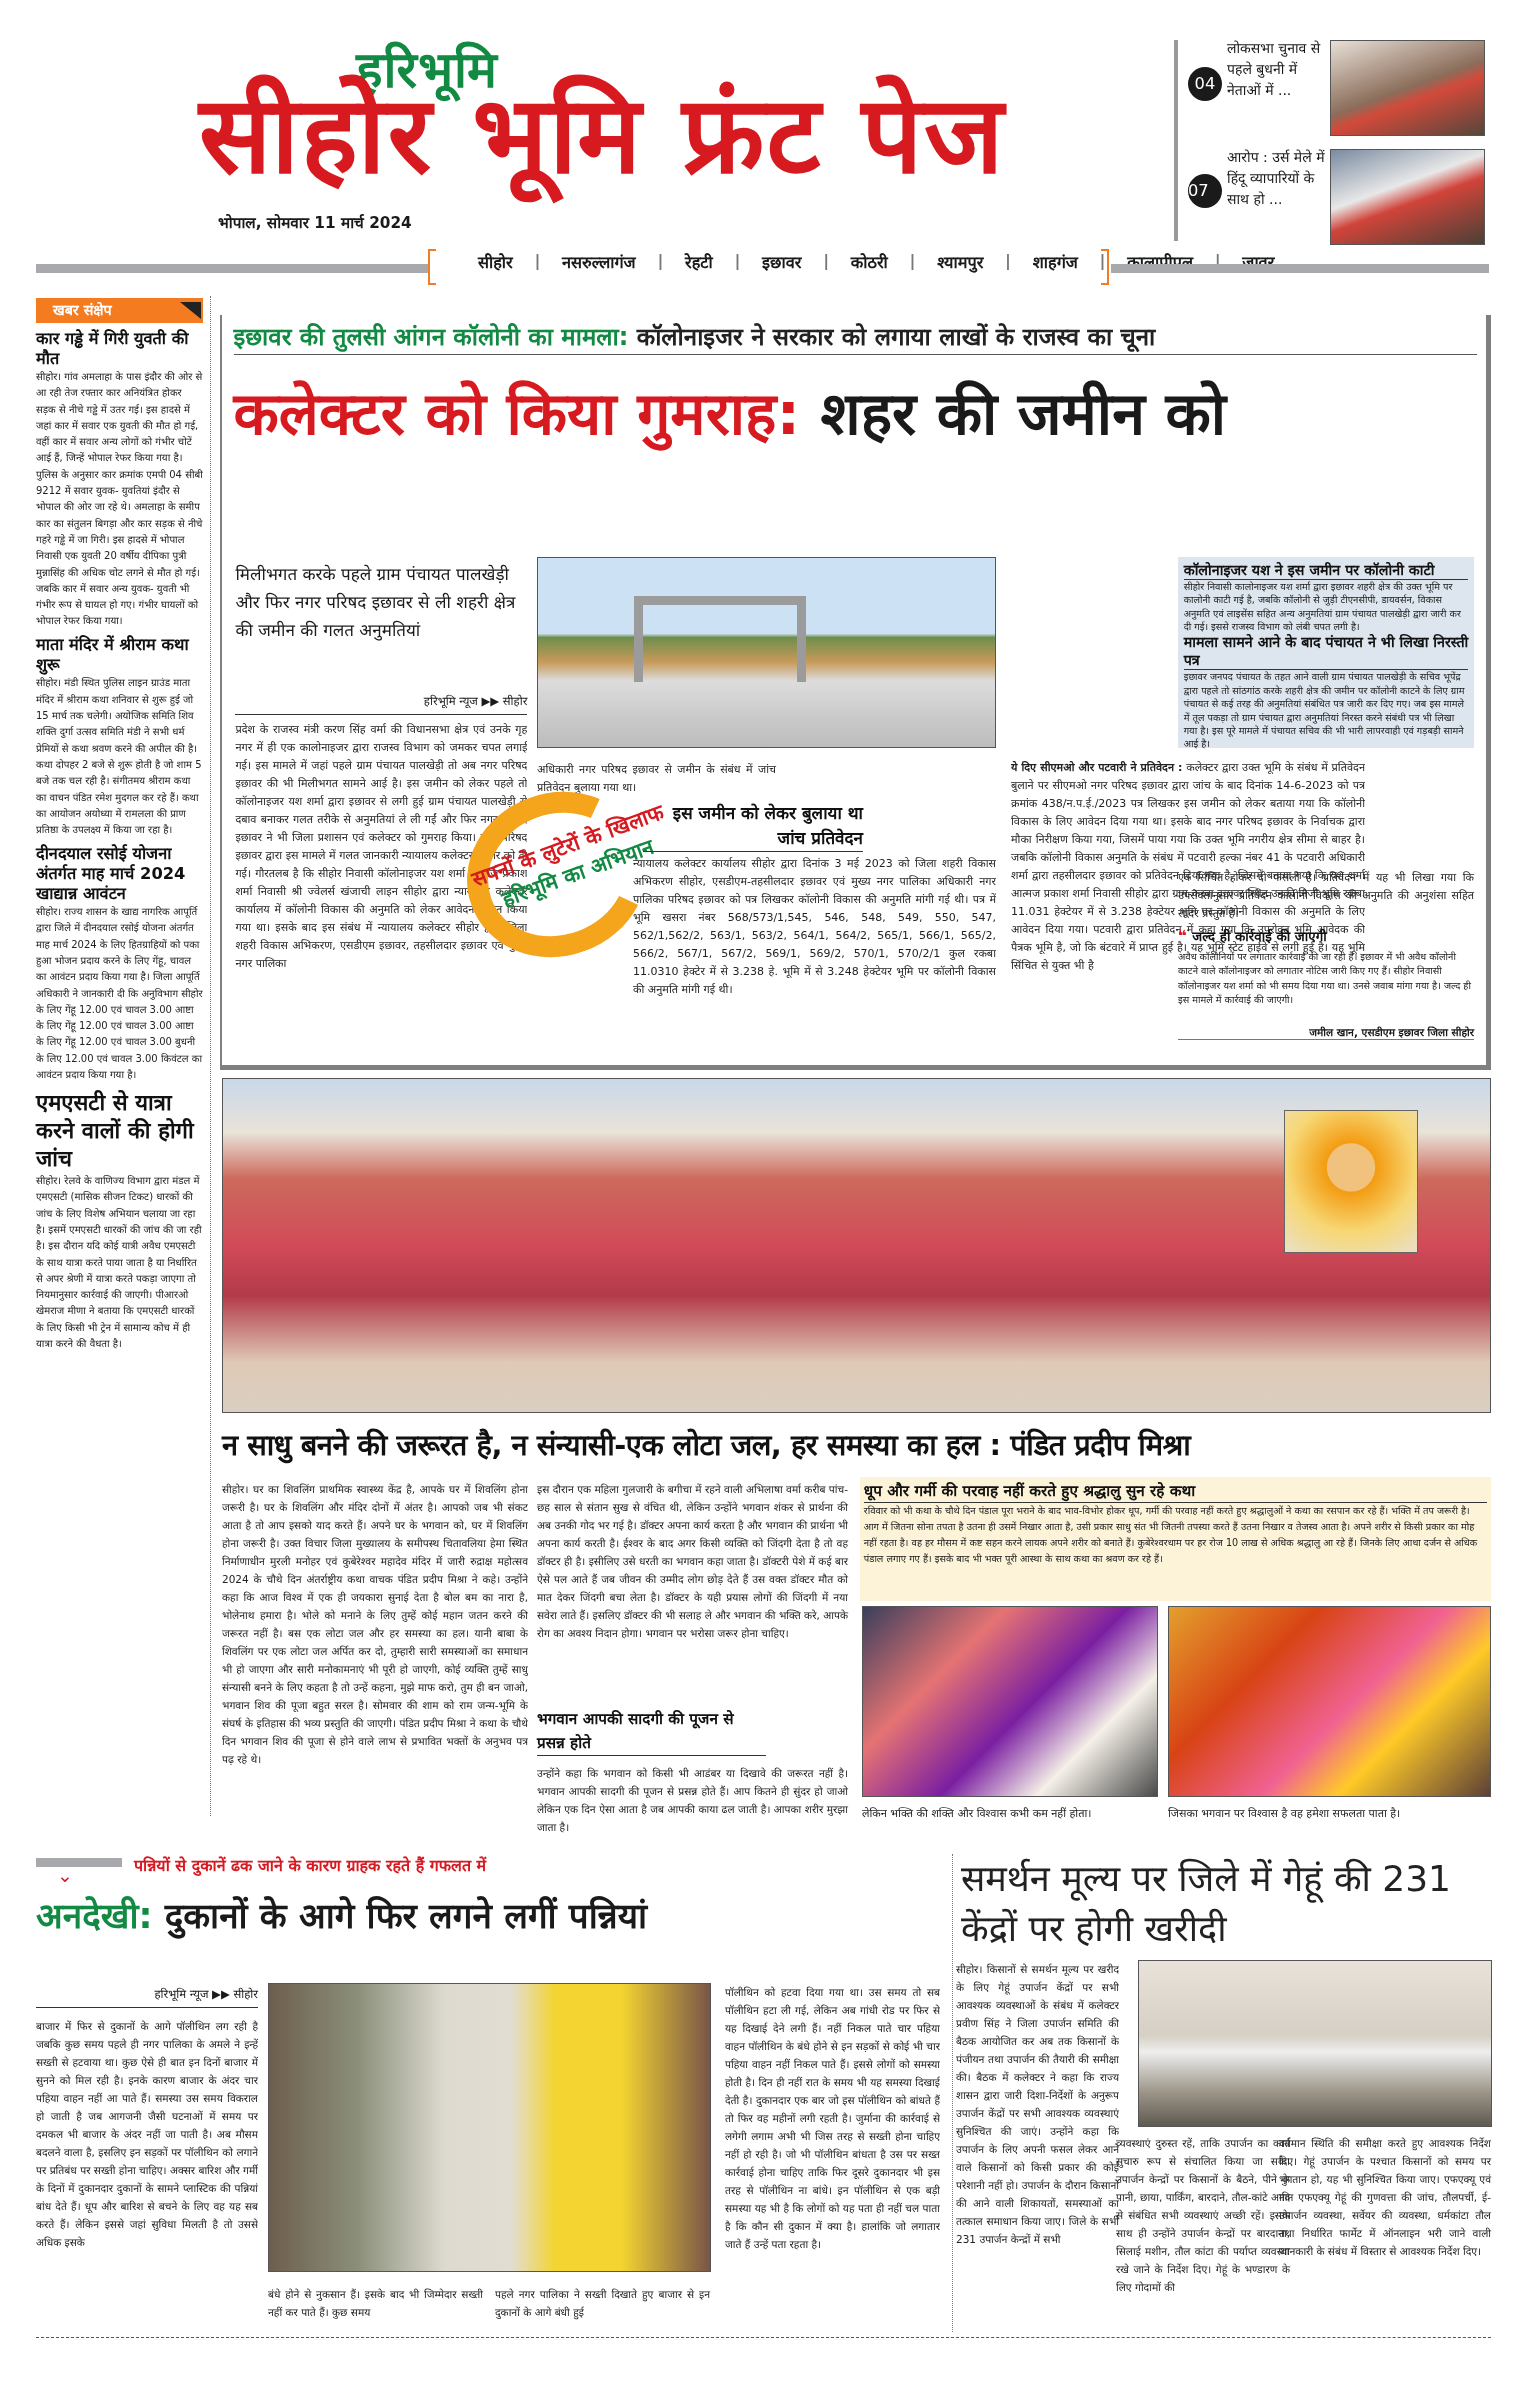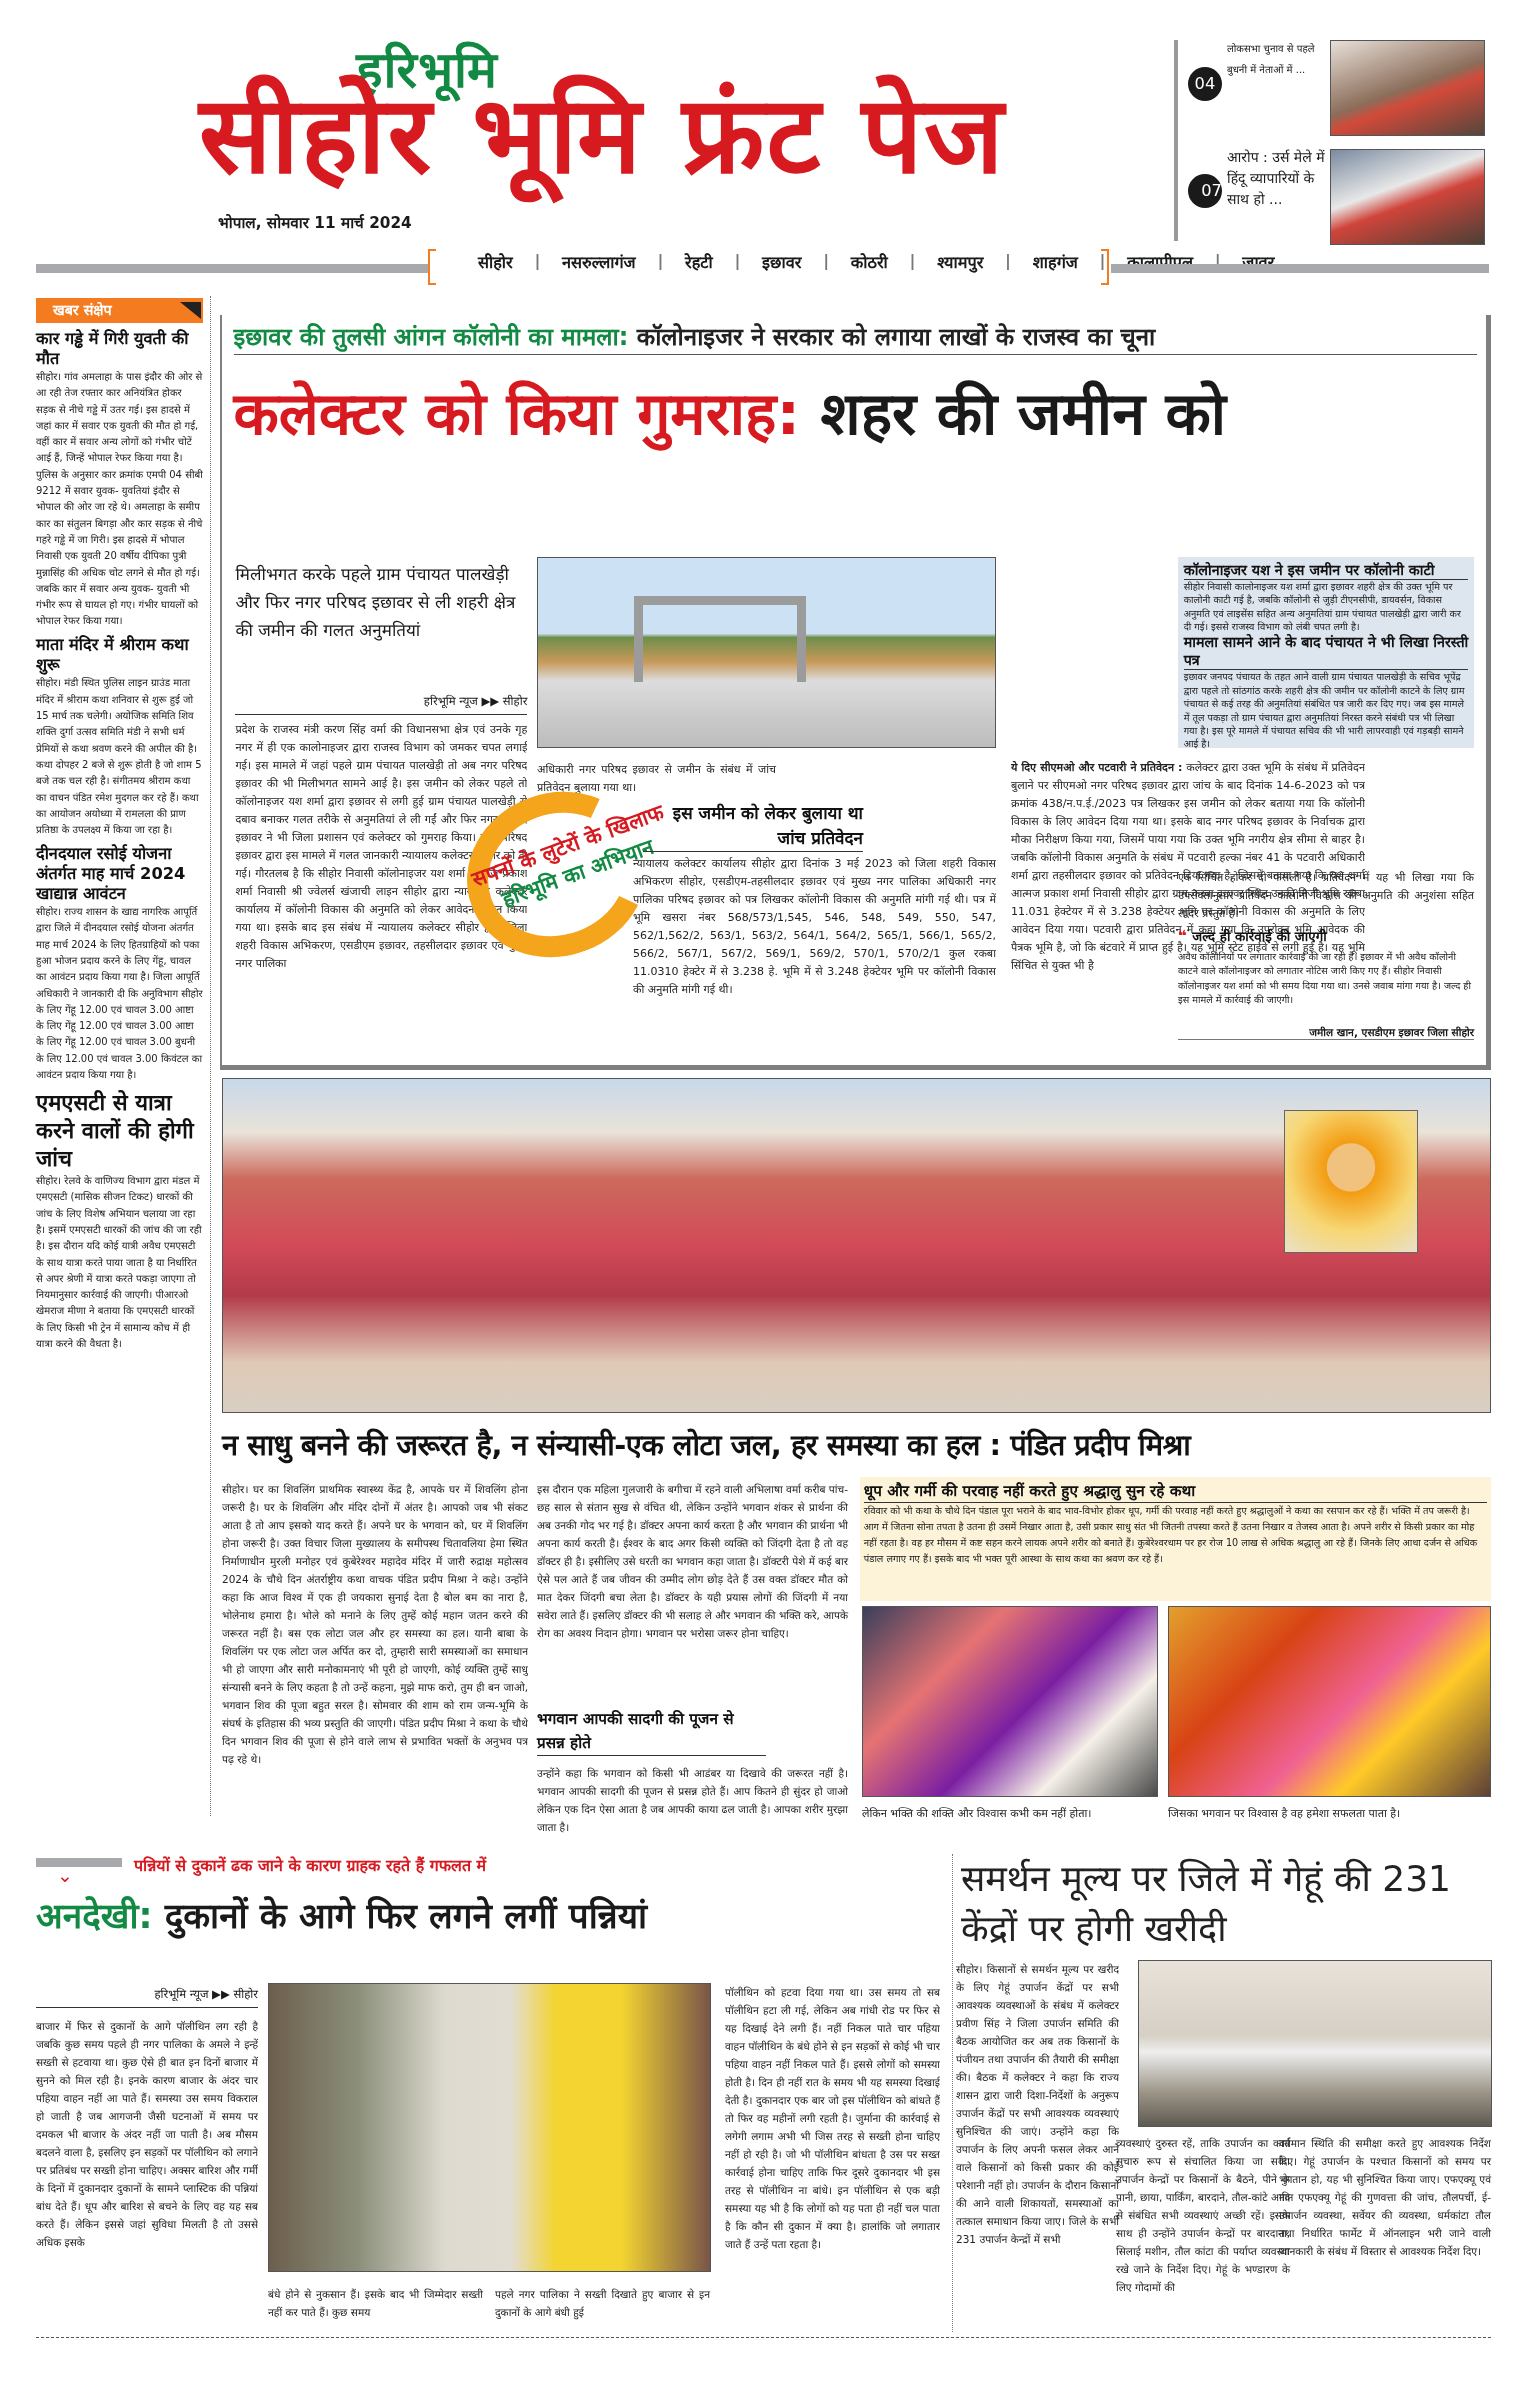--- a/index.html
+++ b/index.html
@@ -40,25 +40,25 @@
   <span>कालापीपल</span>
     <span style="color:#777;padding:0 5.7px">|</span>
   <span>जावर</span>
 </div>
 <div class="abs" style="left:1101px;top:249px;width:7.6px;height:36px;border:2.9px solid #f47b20;border-left:none"></div>
 <div class="abs" style="left:1111px;top:264px;width:378px;height:8.6px;background:#a7a9ac"></div>
 
 <div class="abs" style="left:1174px;top:40px;width:3.8px;height:201px;background:#999"></div>
 <div class="abs" style="left:1185px;top:38px;width:306px;height:96px">
   <div style="position:absolute;left:2.9px;top:29px;width:34px;height:34px;border-radius:50%;background:#1a1a1a;color:#fff;font-size:16.3px;text-align:center;line-height:34px">04</div>
-  <div style="position:absolute;left:42px;top:0;width:100px;font-size:10px;line-height:21px">लोकसभा चुनाव से पहले बुधनी में नेताओं में ...</div>
+  <div style="position:absolute;left:42px;top:0;width:100px;font-size:14px;line-height:21px">लोकसभा चुनाव से पहले बुधनी में नेताओं में ...</div>
   <div class="img" style="position:absolute;left:145px;top:1.9px;width:155px;height:96px;background:linear-gradient(160deg,#e8e0d8,#8b6d5a 50%,#d24a3a 60%,#55463c)"></div>
 </div>
 <div class="abs" style="left:1185px;top:147px;width:306px;height:96px">
-  <div style="position:absolute;left:2.9px;top:27px;width:34px;height:34px;border-radius:50%;background:#1a1a1a;color:#fff;font-size:16.3px;text-align:right;line-height:34px">07</div>
+  <div style="position:absolute;left:2.9px;top:27px;width:34px;height:34px;border-radius:50%;background:#1a1a1a;color:#fff;font-size:16.3px;text-align:left;line-height:34px">07</div>
   <div style="position:absolute;left:42px;top:0;width:100px;font-size:14px;line-height:21px">आरोप : उर्स मेले में हिंदू व्यापारियों के साथ हो ...</div>
   <div class="img" style="position:absolute;left:145px;top:1.9px;width:155px;height:96px;background:linear-gradient(160deg,#7a8aa0,#e8e8e8 40%,#d0443a 55%,#4a4036)"></div>
 </div>
 
 <div class="abs" style="left:36px;top:298px;width:167px;height:25px;background:#f47b20">
   <span style="position:absolute;left:17px;top:1.9px;color:#fff;font-weight:bold;font-size:14.3px">खबर संक्षेप</span>
   <span style="position:absolute;right:1.9px;top:3.8px;width:0;height:0;border-left:21px solid transparent;border-top:17px solid #222"></span>
 </div>
 <div class="abs" style="left:36px;top:329px;width:167px">
   <div class="hd" style="font-size:16.3px;line-height:20px">कार गड्ढे में गिरी युवती की मौत</div>

